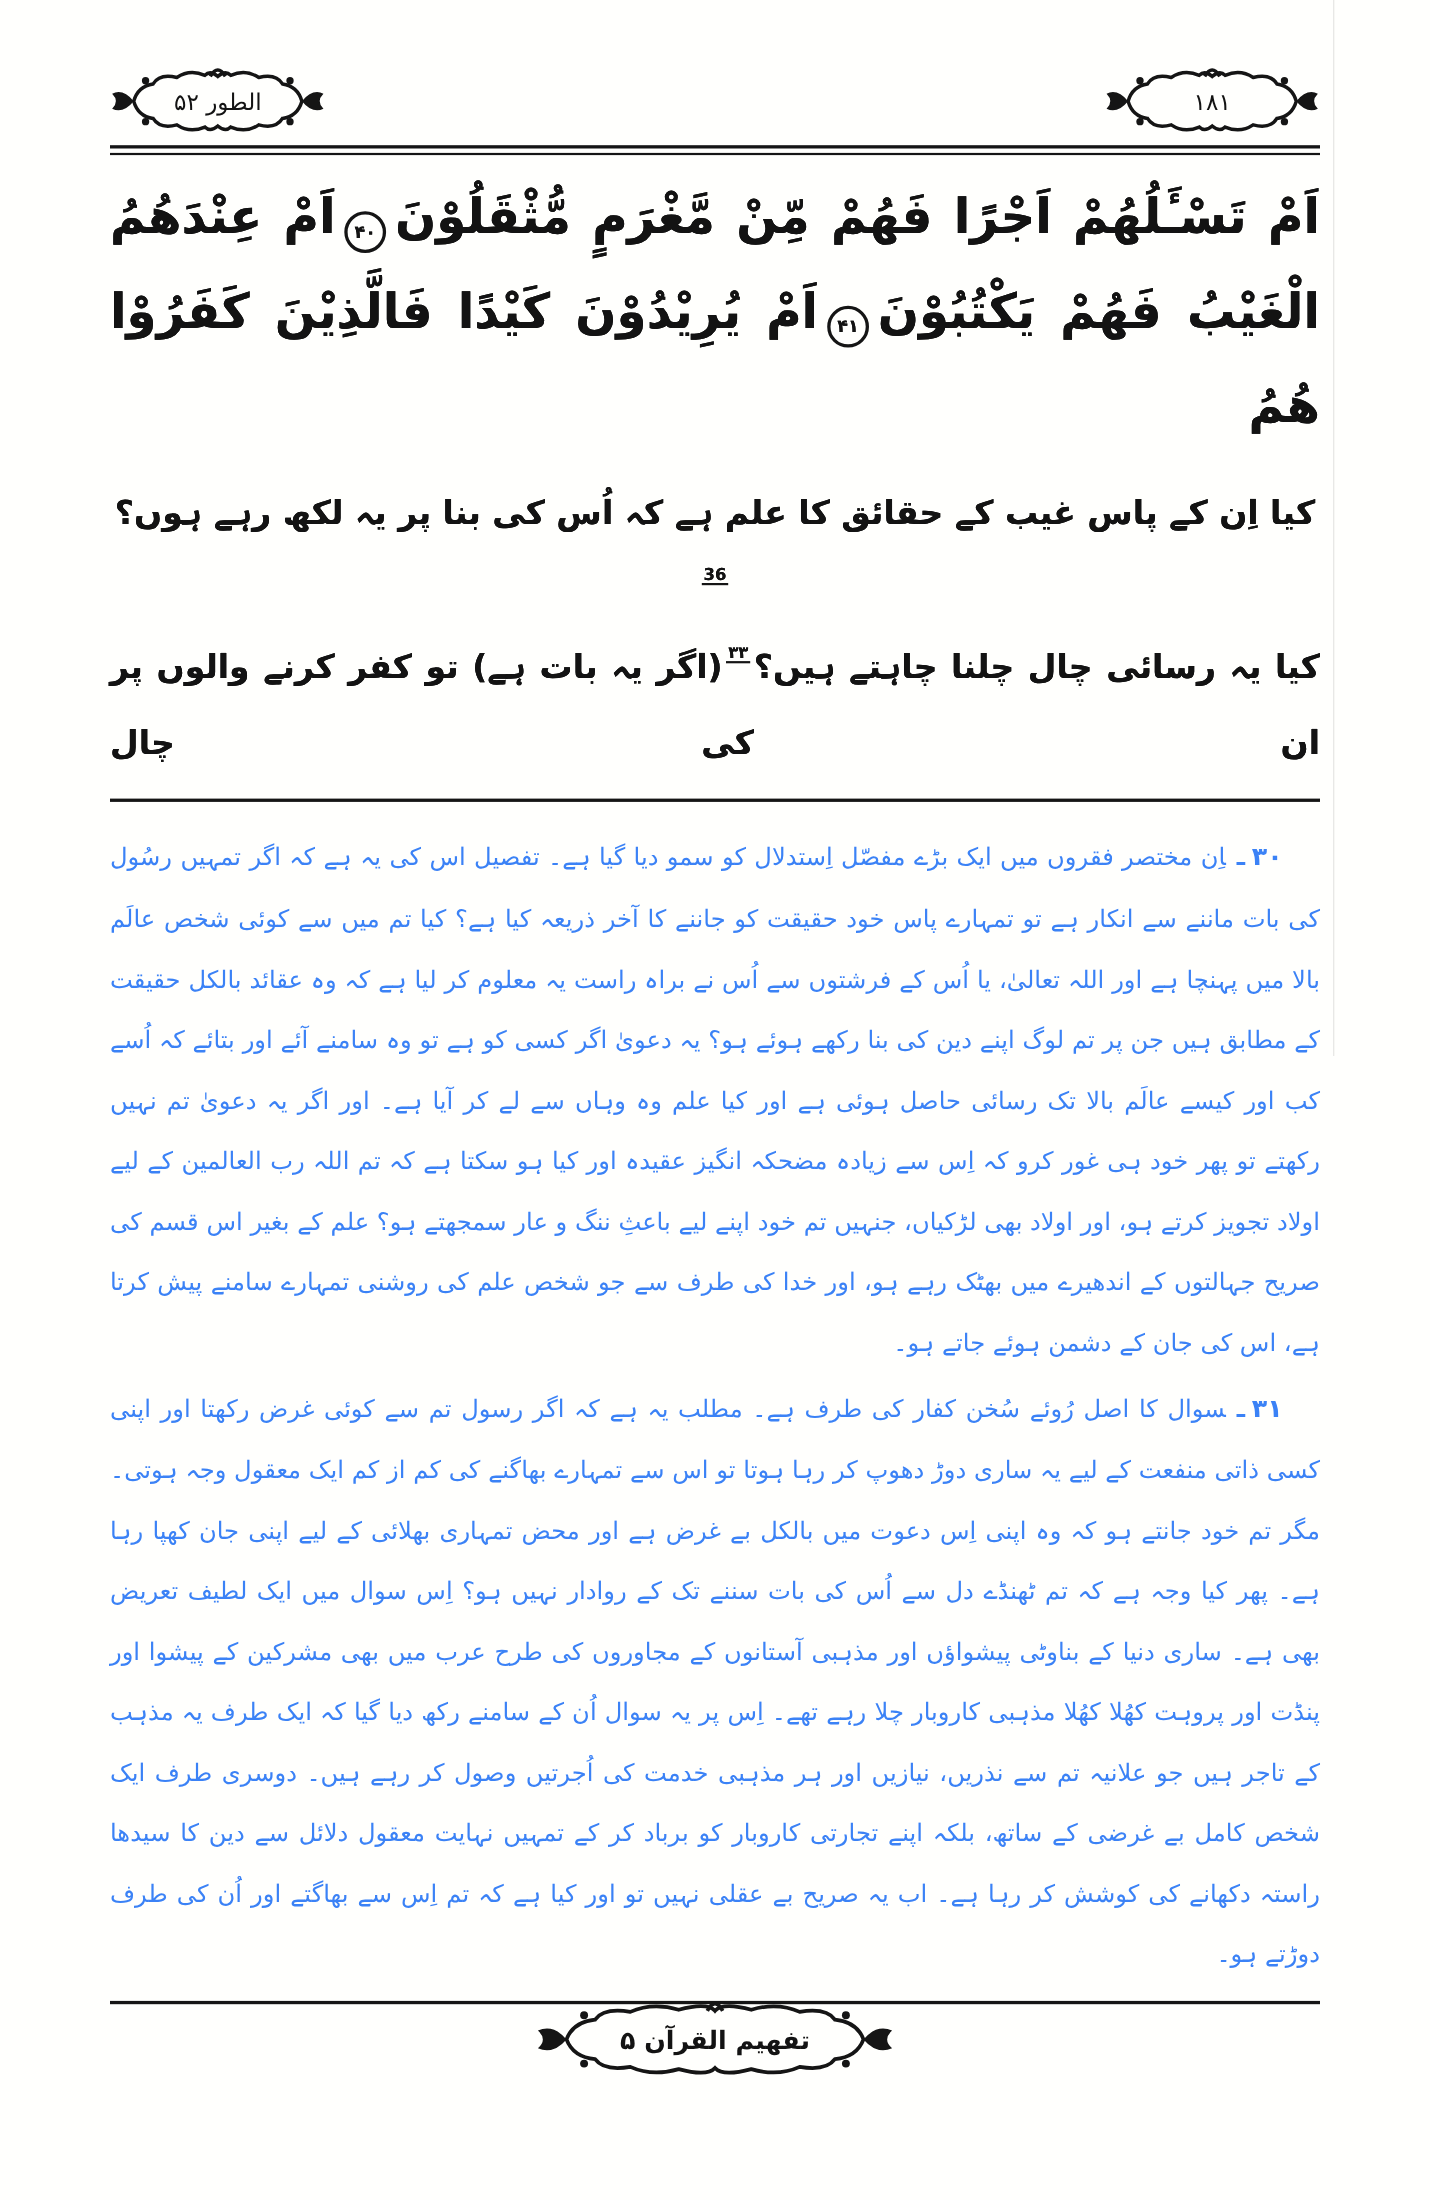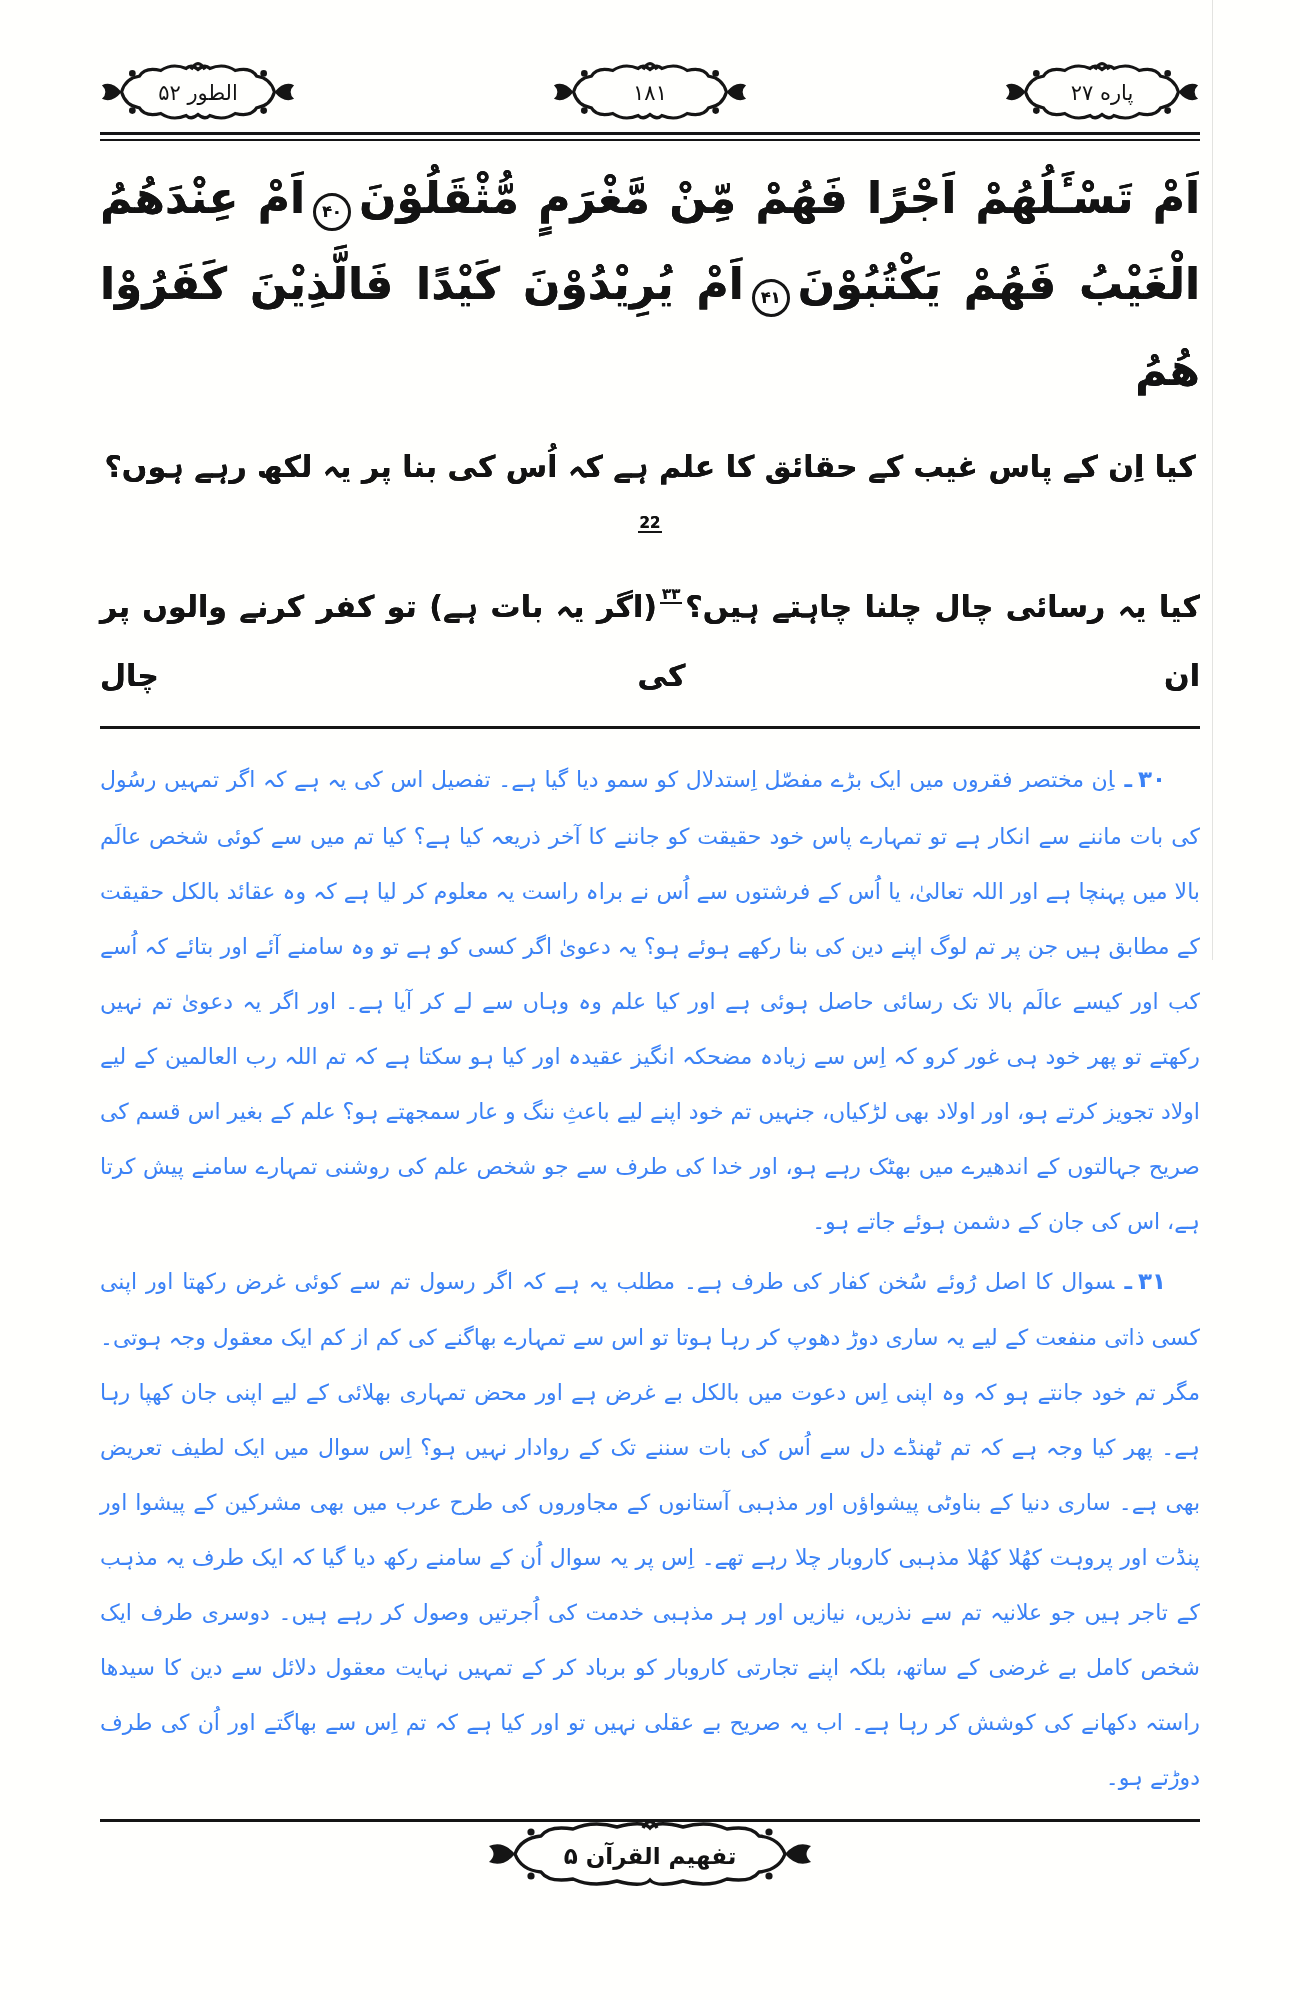--- a/index.html
+++ b/index.html
@@ -158,33 +158,20 @@
   }
 </style>
 </head>
 <body>
 
 <div class="page">
   <div class="scan-line"></div>
 
   <div class="header">
 
-    <div class="cartouche">
-      <svg viewBox="0 0 200 64">
-        <path d="M22 32 Q26 18 40 16 Q46 6 62 10 Q74 2 88 8 Q93 3 100 9 Q107 3 112 8 Q126 2 138 10 Q154 6 160 16 Q174 18 178 32 Q174 46 160 48 Q154 58 138 54 Q126 62 112 56 Q107 61 100 55 Q93 61 88 56 Q74 62 62 54 Q46 58 40 48 Q26 46 22 32 Z" fill="none" stroke="#151515" stroke-width="3.2"></path>
-        <path d="M93 9 Q100 -3 107 9" fill="none" stroke="#151515" stroke-width="3.2"></path>
-        <path d="M22 32 Q12 20 2 25 Q9 32 2 39 Q12 44 22 32 Z" fill="#151515"></path>
-        <path d="M178 32 Q188 20 198 25 Q191 32 198 39 Q188 44 178 32 Z" fill="#151515"></path>
-        <circle cx="33" cy="13" r="3.4" fill="#151515"></circle>
-        <circle cx="167" cy="13" r="3.4" fill="#151515"></circle>
-        <circle cx="33" cy="51" r="3.4" fill="#151515"></circle>
-        <circle cx="167" cy="51" r="3.4" fill="#151515"></circle>
-      </svg>
-      <span class="orn-label">پاره ۲۷</span>
-    </div>
 
     <div class="cartouche">
       <svg viewBox="0 0 200 64">
         <path d="M22 32 Q26 18 40 16 Q46 6 62 10 Q74 2 88 8 Q93 3 100 9 Q107 3 112 8 Q126 2 138 10 Q154 6 160 16 Q174 18 178 32 Q174 46 160 48 Q154 58 138 54 Q126 62 112 56 Q107 61 100 55 Q93 61 88 56 Q74 62 62 54 Q46 58 40 48 Q26 46 22 32 Z" fill="none" stroke="#151515" stroke-width="3.2"></path>
         <path d="M93 9 Q100 -3 107 9" fill="none" stroke="#151515" stroke-width="3.2"></path>
         <path d="M22 32 Q12 20 2 25 Q9 32 2 39 Q12 44 22 32 Z" fill="#151515"></path>
         <path d="M178 32 Q188 20 198 25 Q191 32 198 39 Q188 44 178 32 Z" fill="#151515"></path>
         <circle cx="33" cy="13" r="3.4" fill="#151515"></circle>
         <circle cx="167" cy="13" r="3.4" fill="#151515"></circle>
         <circle cx="33" cy="51" r="3.4" fill="#151515"></circle>
@@ -209,21 +196,21 @@
   </div>
 
   <div class="double-rule"></div>
 
   <div class="quran">
     <div class="qline"><span>اَمْ تَسْـَٔلُهُمْ اَجْرًا فَهُمْ مِّنْ مَّغْرَمٍ مُّثْقَلُوْنَ</span><span class="ayah-badge">۴۰</span><span>اَمْ عِنْدَهُمُ</span></div>
     <div class="qline"><span>الْغَيْبُ فَهُمْ يَكْتُبُوْنَ</span><span class="ayah-badge">۴۱</span><span>اَمْ يُرِيْدُوْنَ كَيْدًا فَالَّذِيْنَ كَفَرُوْا هُمُ</span></div>
   </div>
 
   <div class="translation">
-    <p class="t-para t-para2"><span>کیا اِن کے پاس غیب کے حقائق کا علم ہے کہ اُس کی بنا پر یہ لکھ رہے ہوں؟</span><span class="fn-ref">22</span></p>
+    <p class="t-para t-para2"><span>کیا اِن کے پاس غیب کے حقائق کا علم ہے کہ اُس کی بنا پر یہ لکھ رہے ہوں؟</span><span class="fn-ref">36</span></p>
     <p class="t-para t-para3"><span>کیا یہ رسائی چال چلنا چاہتے ہیں؟</span><span class="fn-ref">۳۳</span><span>(اگر یہ بات ہے) تو کفر کرنے والوں پر ان کی چال</span></p>
   </div>
 
   <div class="rule"></div>
 
   <div class="commentary">
     <p class="note"><span class="note-num">۳۰</span><span class="note-dash">ـ</span><span>اِن مختصر فقروں میں ایک بڑے مفصّل اِستدلال کو سمو دیا گیا ہے۔ تفصیل اس کی یہ ہے کہ اگر تمہیں رسُول کی بات ماننے سے انکار ہے تو تمہارے پاس خود حقیقت کو جاننے کا آخر ذریعہ کیا ہے؟ کیا تم میں سے کوئی شخص عالَم بالا میں پہنچا ہے اور اللہ تعالیٰ، یا اُس کے فرشتوں سے اُس نے براہ راست یہ معلوم کر لیا ہے کہ وہ عقائد بالکل حقیقت کے مطابق ہیں جن پر تم لوگ اپنے دین کی بنا رکھے ہوئے ہو؟ یہ دعویٰ اگر کسی کو ہے تو وہ سامنے آئے اور بتائے کہ اُسے کب اور کیسے عالَم بالا تک رسائی حاصل ہوئی ہے اور کیا علم وہ وہاں سے لے کر آیا ہے۔ اور اگر یہ دعویٰ تم نہیں رکھتے تو پھر خود ہی غور کرو کہ اِس سے زیادہ مضحکہ انگیز عقیدہ اور کیا ہو سکتا ہے کہ تم اللہ رب العالمین کے لیے اولاد تجویز کرتے ہو، اور اولاد بھی لڑکیاں، جنہیں تم خود اپنے لیے باعثِ ننگ و عار سمجھتے ہو؟ علم کے بغیر اس قسم کی صریح جہالتوں کے اندھیرے میں بھٹک رہے ہو، اور خدا کی طرف سے جو شخص علم کی روشنی تمہارے سامنے پیش کرتا ہے، اس کی جان کے دشمن ہوئے جاتے ہو۔</span></p>
     <p class="note"><span class="note-num">۳۱</span><span class="note-dash">ـ</span><span>سوال کا اصل رُوئے سُخن کفار کی طرف ہے۔ مطلب یہ ہے کہ اگر رسول تم سے کوئی غرض رکھتا اور اپنی کسی ذاتی منفعت کے لیے یہ ساری دوڑ دھوپ کر رہا ہوتا تو اس سے تمہارے بھاگنے کی کم از کم ایک معقول وجہ ہوتی۔ مگر تم خود جانتے ہو کہ وہ اپنی اِس دعوت میں بالکل بے غرض ہے اور محض تمہاری بھلائی کے لیے اپنی جان کھپا رہا ہے۔ پھر کیا وجہ ہے کہ تم ٹھنڈے دل سے اُس کی بات سننے تک کے روادار نہیں ہو؟ اِس سوال میں ایک لطیف تعریض بھی ہے۔ ساری دنیا کے بناوٹی پیشواؤں اور مذہبی آستانوں کے مجاوروں کی طرح عرب میں بھی مشرکین کے پیشوا اور پنڈت اور پروہت کھُلا کھُلا مذہبی کاروبار چلا رہے تھے۔ اِس پر یہ سوال اُن کے سامنے رکھ دیا گیا کہ ایک طرف یہ مذہب کے تاجر ہیں جو علانیہ تم سے نذریں، نیازیں اور ہر مذہبی خدمت کی اُجرتیں وصول کر رہے ہیں۔ دوسری طرف ایک شخص کامل بے غرضی کے ساتھ، بلکہ اپنے تجارتی کاروبار کو برباد کر کے تمہیں نہایت معقول دلائل سے دین کا سیدھا راستہ دکھانے کی کوشش کر رہا ہے۔ اب یہ صریح بے عقلی نہیں تو اور کیا ہے کہ تم اِس سے بھاگتے اور اُن کی طرف دوڑتے ہو۔</span></p>
   </div>
 

